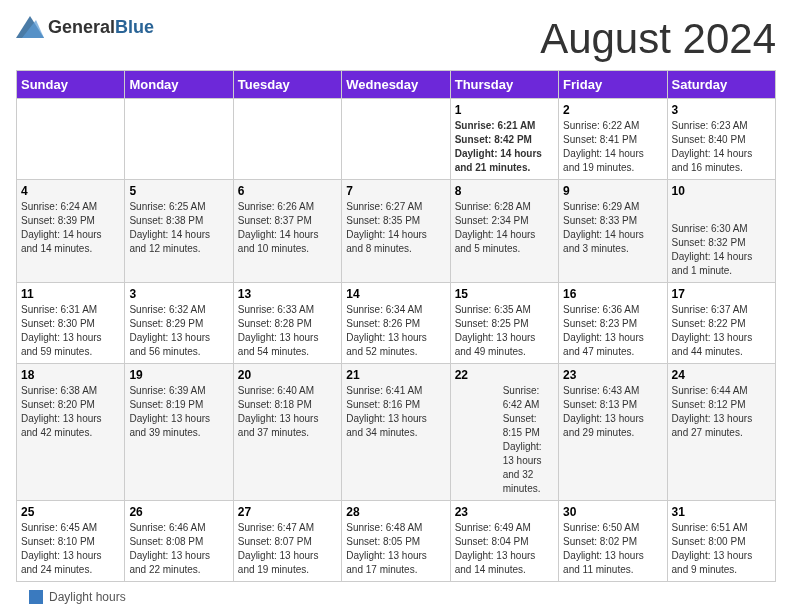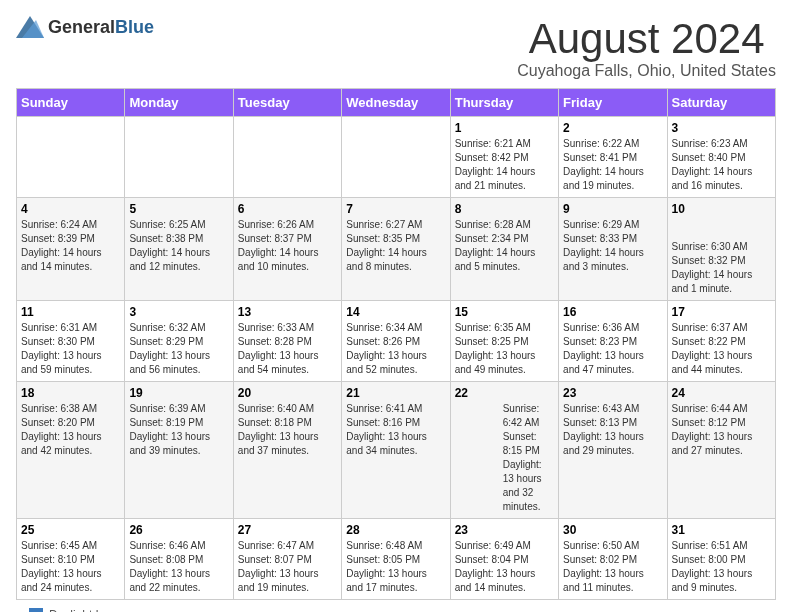--- a/index.html
+++ b/index.html
@@ -30,39 +30,39 @@
     .logo-text-blue {
       font-size: 18px;
       font-weight: bold;
       color: #2a6496;
     }
     .logo-icon {
       width: 28px;
       height: 22px;
     }
     .title-area {
-      text-align: center;
+      text-align: right;
     }
     .month-title {
       font-size: 42px;
       color: #333;
       font-weight: normal;
       line-height: 1.1;
     }
     .location-title {
       font-size: 16px;
       color: #555;
     }
     table {
       width: 100%;
       border-collapse: collapse;
       font-size: 11px;
     }
     thead th {
-      background-color: #8b5cf6;
+      background-color: #6d28d9;
       color: #fff;
       padding: 6px 4px;
       text-align: left;
       font-size: 13px;
       font-weight: bold;
       border: 1px solid #ccc;
     }
     td {
       border: 1px solid #ccc;
       vertical-align: top;
@@ -112,21 +112,20 @@
     <svg class="logo-icon" viewBox="0 0 28 22" xmlns="http://www.w3.org/2000/svg">
       <polygon points="0,22 14,0 28,22" fill="#2a6496" opacity="0.85"></polygon>
       <polygon points="6,22 20,4 28,22" fill="#5b9bd5" opacity="0.7"></polygon>
     </svg>
     <div>
       <span class="logo-text-general">General</span><span class="logo-text-blue">Blue</span>
     </div>
   </div>
   <div class="title-area">
     <div class="month-title">August 2024</div>
-    <div class="location-title">Cuyahoga Falls, Ohio, United States</div>
   </div>
 </div>
 
 <table>
   <thead>
     <tr>
     <th>Sunday</th>
         <th>Monday</th>
         <th>Tuesday</th>
         <th>Wednesday</th>
@@ -136,21 +135,21 @@
       </tr>
   </thead>
   <tbody id="calendar-body">
   <tr>
         <td class="empty-cell"></td>
         <td class="empty-cell"></td>
         <td class="empty-cell"></td>
         <td class="empty-cell"></td>
         <td>
           <span class="day-number">1</span>
-          <div class="day-info" style="white-space: pre-line;">Sunrise: 6:21 AM
+          <div class="day-info" style="white-space: pre-line; font-weight: bold;">Sunrise: 6:21 AM
 Sunset: 8:42 PM
 Daylight: 14 hours
 and 21 minutes.</div>
         </td>
         <td>
           <span class="day-number">2</span>
           <div class="day-info" style="white-space: pre-line;">Sunrise: 6:22 AM
 Sunset: 8:41 PM
 Daylight: 14 hours
 and 19 minutes.</div>

